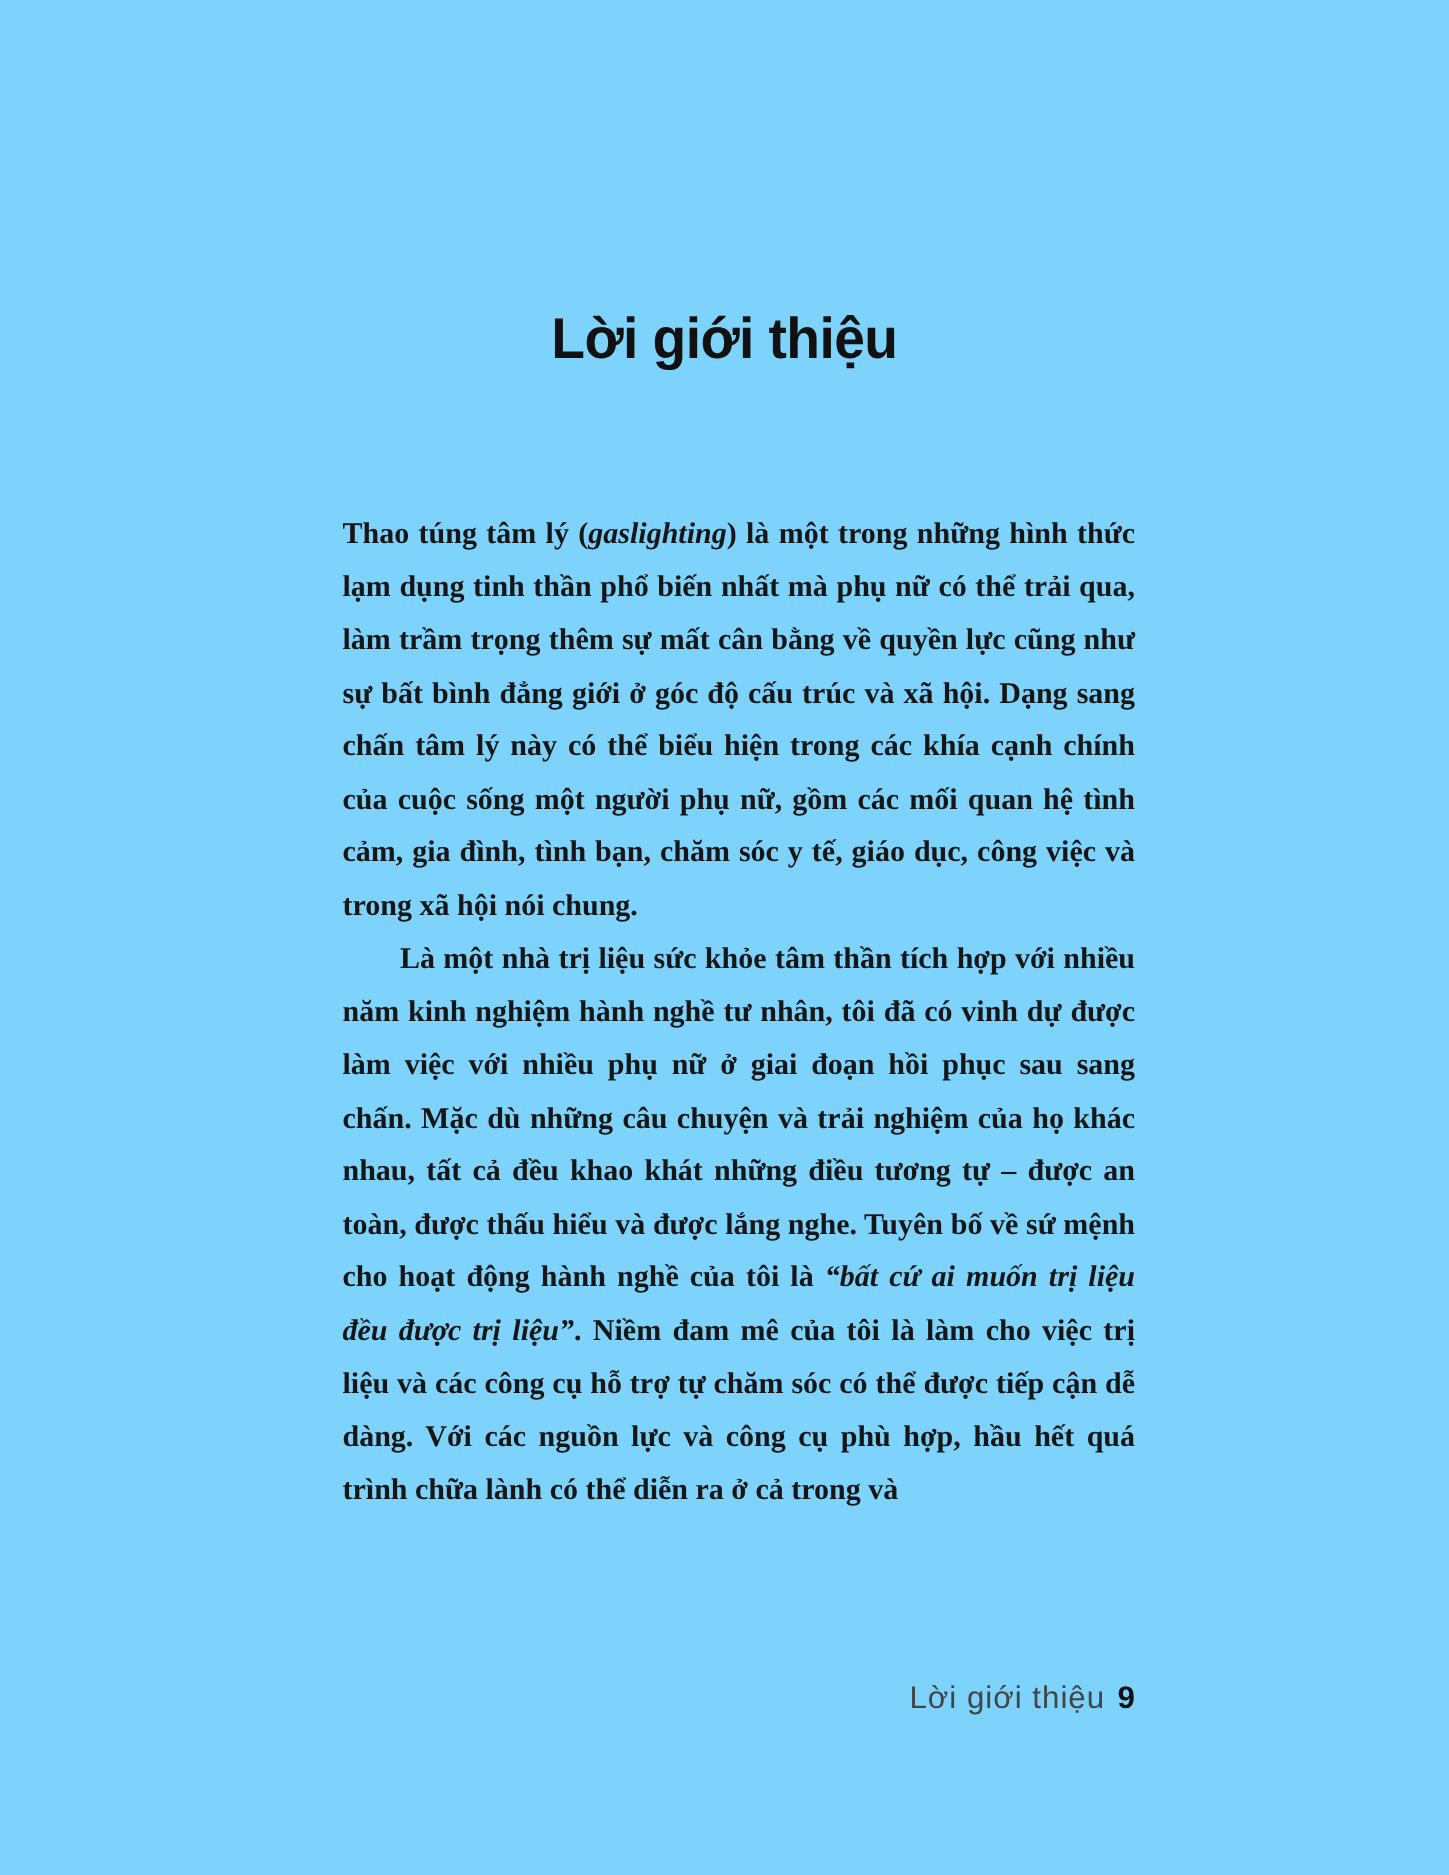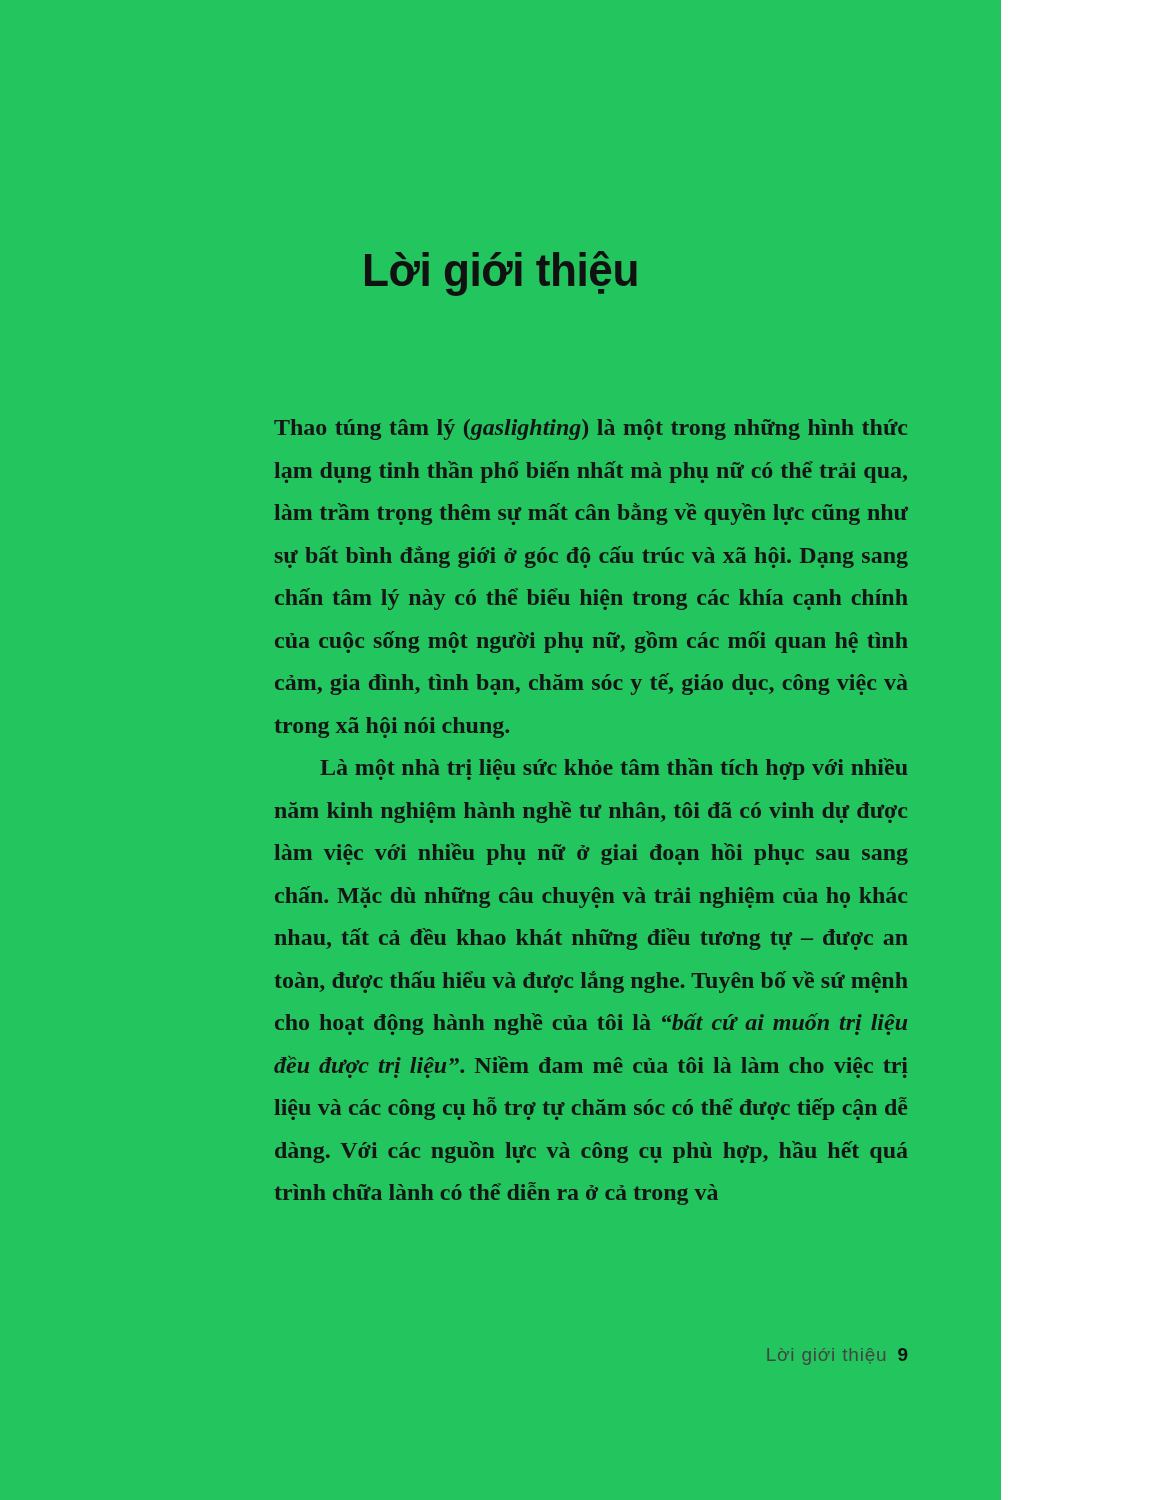--- a/index.html
+++ b/index.html
@@ -1,21 +1,21 @@
 <!DOCTYPE html>
 <html><head>
 <meta charset="utf-8">
 <style>
   * { margin: 0; padding: 0; box-sizing: border-box; }
   html, body { background: #ffffff; }
   .page {
     position: relative;
-    width: 1001px;
+    width: 1159px;
     height: 1500px;
-    background: #22c55e;
+    background: #7dd3fc;
     font-family: "Liberation Serif", serif;
     color: #1a1a1a;
     overflow: hidden;
   }
   .chapter-title {
     position: absolute;
     top: 243px;
     left: 0;
     width: 100%;
     text-align: center;
@@ -40,21 +40,21 @@
   .body-text p { margin: 0; }
   .body-text p + p { text-indent: 46px; }
   .italic { font-style: italic; }
   .footer {
     position: absolute;
     top: 1344px;
     left: 274px;
     width: 634px;
     text-align: right;
     font-family: "Liberation Sans", sans-serif;
-    font-size: 19px;
+    font-size: 25px;
     color: #444444;
     letter-spacing: 0.8px;
   }
   .footer .page-num {
     font-weight: 700;
     color: #111111;
     margin-left: 10px;
     letter-spacing: 0;
   }
 </style>

